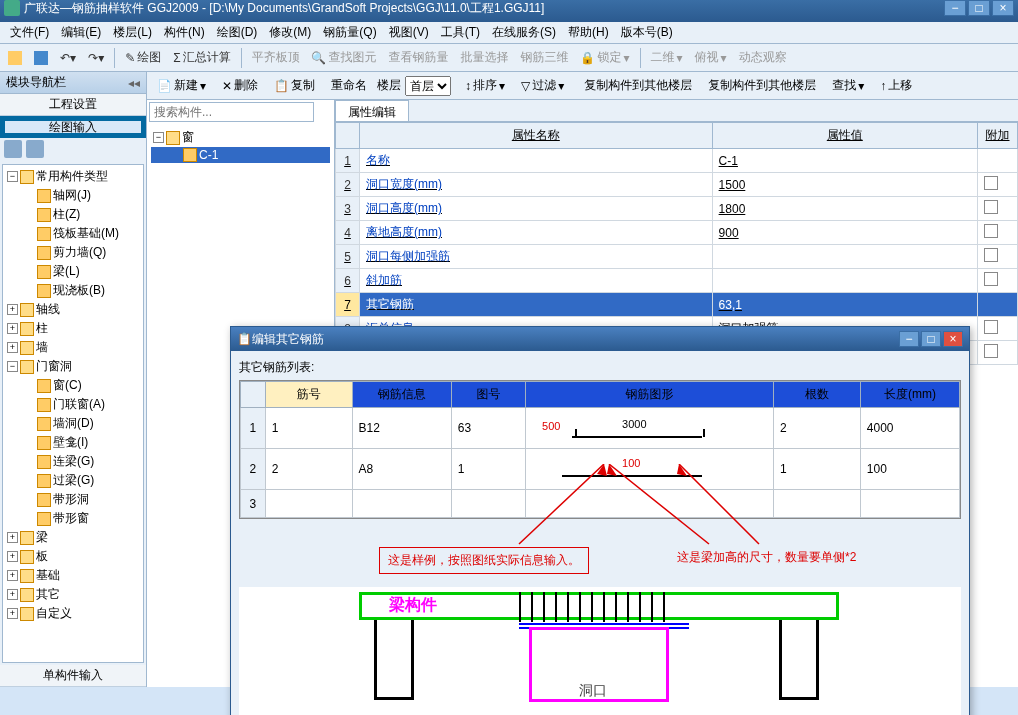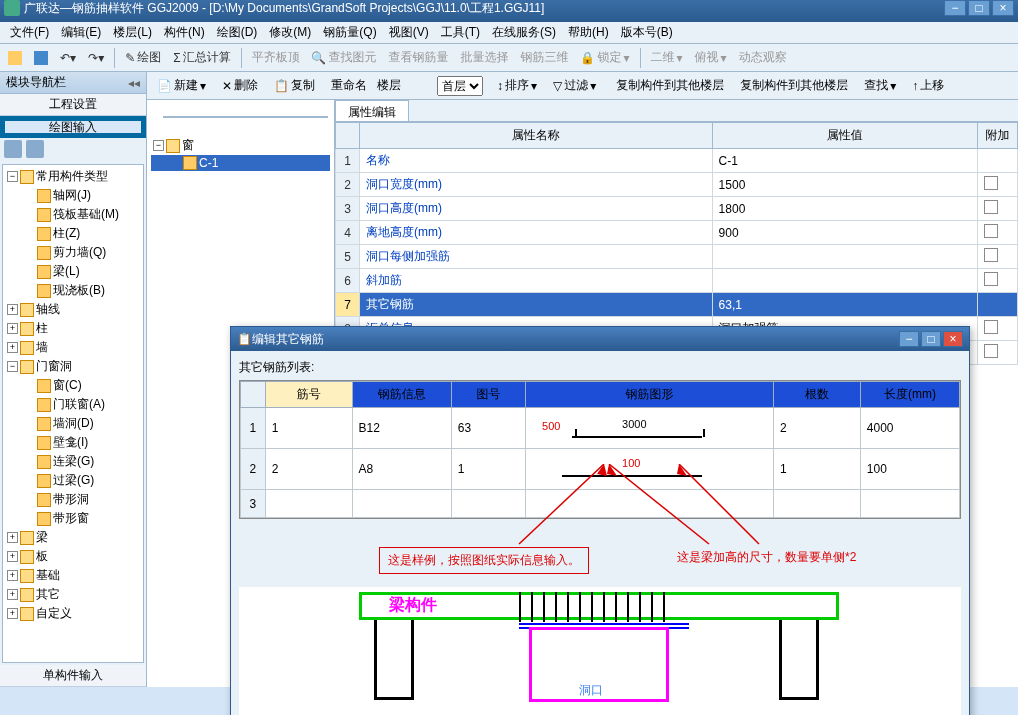--- a/index.html
+++ b/index.html
@@ -33,35 +33,35 @@
 .tree-item { padding: 1px 2px; display: flex; align-items: center; gap: 2px; cursor: pointer; white-space: nowrap; }
 .tree-item .toggle { width: 11px; height: 11px; border: 1px solid #888; display: flex; align-items: center; justify-content: center; font-size: 9px; line-height: 1; }
 .tree-item .ticon { width: 14px; height: 14px; background: #fc6; border: 1px solid #c80; }
 .tree-item .ticon.folder { background: #fd8; }
 .indent2 { padding-left: 32px; }
 
 .content { flex: 1; display: flex; flex-direction: column; background: #fff; position: relative; }
 
 .content-toolbar { height: 28px; background: #e8f0f8; display: flex; align-items: center; padding: 0 4px; border-bottom: 1px solid #a0b8d0; gap: 4px; }
 .content-toolbar .btn { padding: 2px 6px; cursor: pointer; display: flex; align-items: center; gap: 2px; }
-.content-toolbar select { height: 20px; font-size: 12px; margin-left: 32px; }
+.content-toolbar select { height: 20px; font-size: 12px; }
 
 .content-body { flex: 1; display: flex; }
 .search-tree { width: 188px; border-right: 1px solid #a0b8d0; display: flex; flex-direction: column; }
-.search-box { height: 24px; padding: 16px; display: flex; gap: 36px; }
+.search-box { height: 24px; padding: 2px; display: flex; gap: 36px; }
 .search-box input { flex: 1; border: 1px solid #a0b8d0; padding: 0 4px; }
 .search-box button { width: 22px; border: 1px solid #a0b8d0; background: #e8f0f8; cursor: pointer; }
 .inner-tree { flex: 1; background: #fff; padding: 4px; }
 .inner-tree .tree-item.selected { background: #316ac5; color: #fff; }
 
 .prop-panel { flex: 1; display: flex; flex-direction: column; }
 .prop-tab { height: 22px; background: #e8f0f8; border-bottom: 1px solid #a0b8d0; display: flex; }
 .prop-tab .tab { padding: 3px 12px; background: #fff; border: 1px solid #a0b8d0; border-bottom: none; cursor: pointer; }
 .prop-table { flex: 1; overflow: auto; }
-.prop-table table { width: 100%; border-collapse: collapse; }
+.prop-table table { width: 100%; border-collapse: collapse; text-decoration: underline; }
 .prop-table th { background: #e8f0f8; border: 1px solid #a0b8d0; padding: 4px; font-weight: normal; }
 .prop-table td { border: 1px solid #d0d8e0; padding: 3px 6px; }
 .prop-table .rownum { width: 24px; text-align: center; background: #e8f0f8; color: #333; }
 .prop-table .pname { color: #0040c0; }
 .prop-table tr.selected td { background: #316ac5; color: #fff; }
 .prop-table tr.selected .pname { color: #fff; }
 .prop-table tr.selected .rownum { background: #ffe8a0; color: #000; }
 .prop-table .checkbox { width: 14px; height: 14px; border: 1px solid #888; display: inline-block; }
 
 
@@ -87,21 +87,21 @@
 .annotations { position: relative; height: 50px; margin-top: 10px; color: #d00; }
 .annotations .note1 { position: absolute; left: 140px; top: 18px; border: 1px solid #d00; padding: 4px 8px; }
 .annotations .note2 { position: absolute; left: 438px; top: 20px; }
 
 .diagram { position: relative; height: 130px; margin-top: 8px; background: #fff; }
 .diagram .beam { position: absolute; left: 120px; top: 5px; width: 480px; height: 28px; border: 3px solid #0c0; }
 .diagram .beam-label { position: absolute; left: 150px; top: 8px; color: #f0f; font-size: 16px; font-weight: bold; }
 .diagram .leg1 { position: absolute; left: 135px; top: 33px; width: 40px; height: 80px; border-left: 3px solid #000; border-right: 3px solid #000; border-bottom: 3px solid #000; }
 .diagram .leg2 { position: absolute; left: 540px; top: 33px; width: 40px; height: 80px; border-left: 3px solid #000; border-right: 3px solid #000; border-bottom: 3px solid #000; }
 .diagram .hole { position: absolute; left: 290px; top: 40px; width: 140px; height: 75px; border: 3px solid #f0f; }
-.diagram .hole-label { position: absolute; left: 340px; top: 95px; color: #3b82f6; font-size: 12px; }
+.diagram .hole-label { position: absolute; left: 340px; top: 95px; color: #404040; font-size: 14px; }
 .diagram .stirrups { position: absolute; left: 280px; top: 5px; width: 170px; height: 30px; }
 .diagram .stirrups span { display:inline-block; width: 2px; height: 30px; border-left: 2px solid #000; margin-right: 10px; }
 .diagram .blueline { position: absolute; left: 280px; top: 36px; width: 170px; height: 2px; background: #00f; }
 .diagram .blueline2 { position: absolute; left: 280px; top: 40px; width: 170px; height: 2px; background: #00f; }
 
 svg.arrow { position: absolute; pointer-events: none; }
 </style>
 </head>
 <body>
 
@@ -183,25 +183,25 @@
           <span class="toggle">−</span>
           <span class="ticon folder"></span>
           <span>常用构件类型</span>
         </div>
       <div class="tree-item indent2">
           <span class="ticon"></span>
           <span>轴网(J)</span>
         </div>
       <div class="tree-item indent2">
           <span class="ticon"></span>
+          <span>柱(Z)</span>
+        </div>
+      <div class="tree-item indent2">
+          <span class="ticon"></span>
           <span>筏板基础(M)</span>
-        </div>
-      <div class="tree-item indent2">
-          <span class="ticon"></span>
-          <span>柱(Z)</span>
         </div>
       <div class="tree-item indent2">
           <span class="ticon"></span>
           <span>剪力墙(Q)</span>
         </div>
       <div class="tree-item indent2">
           <span class="ticon"></span>
           <span>梁(L)</span>
         </div>
       <div class="tree-item indent2">

